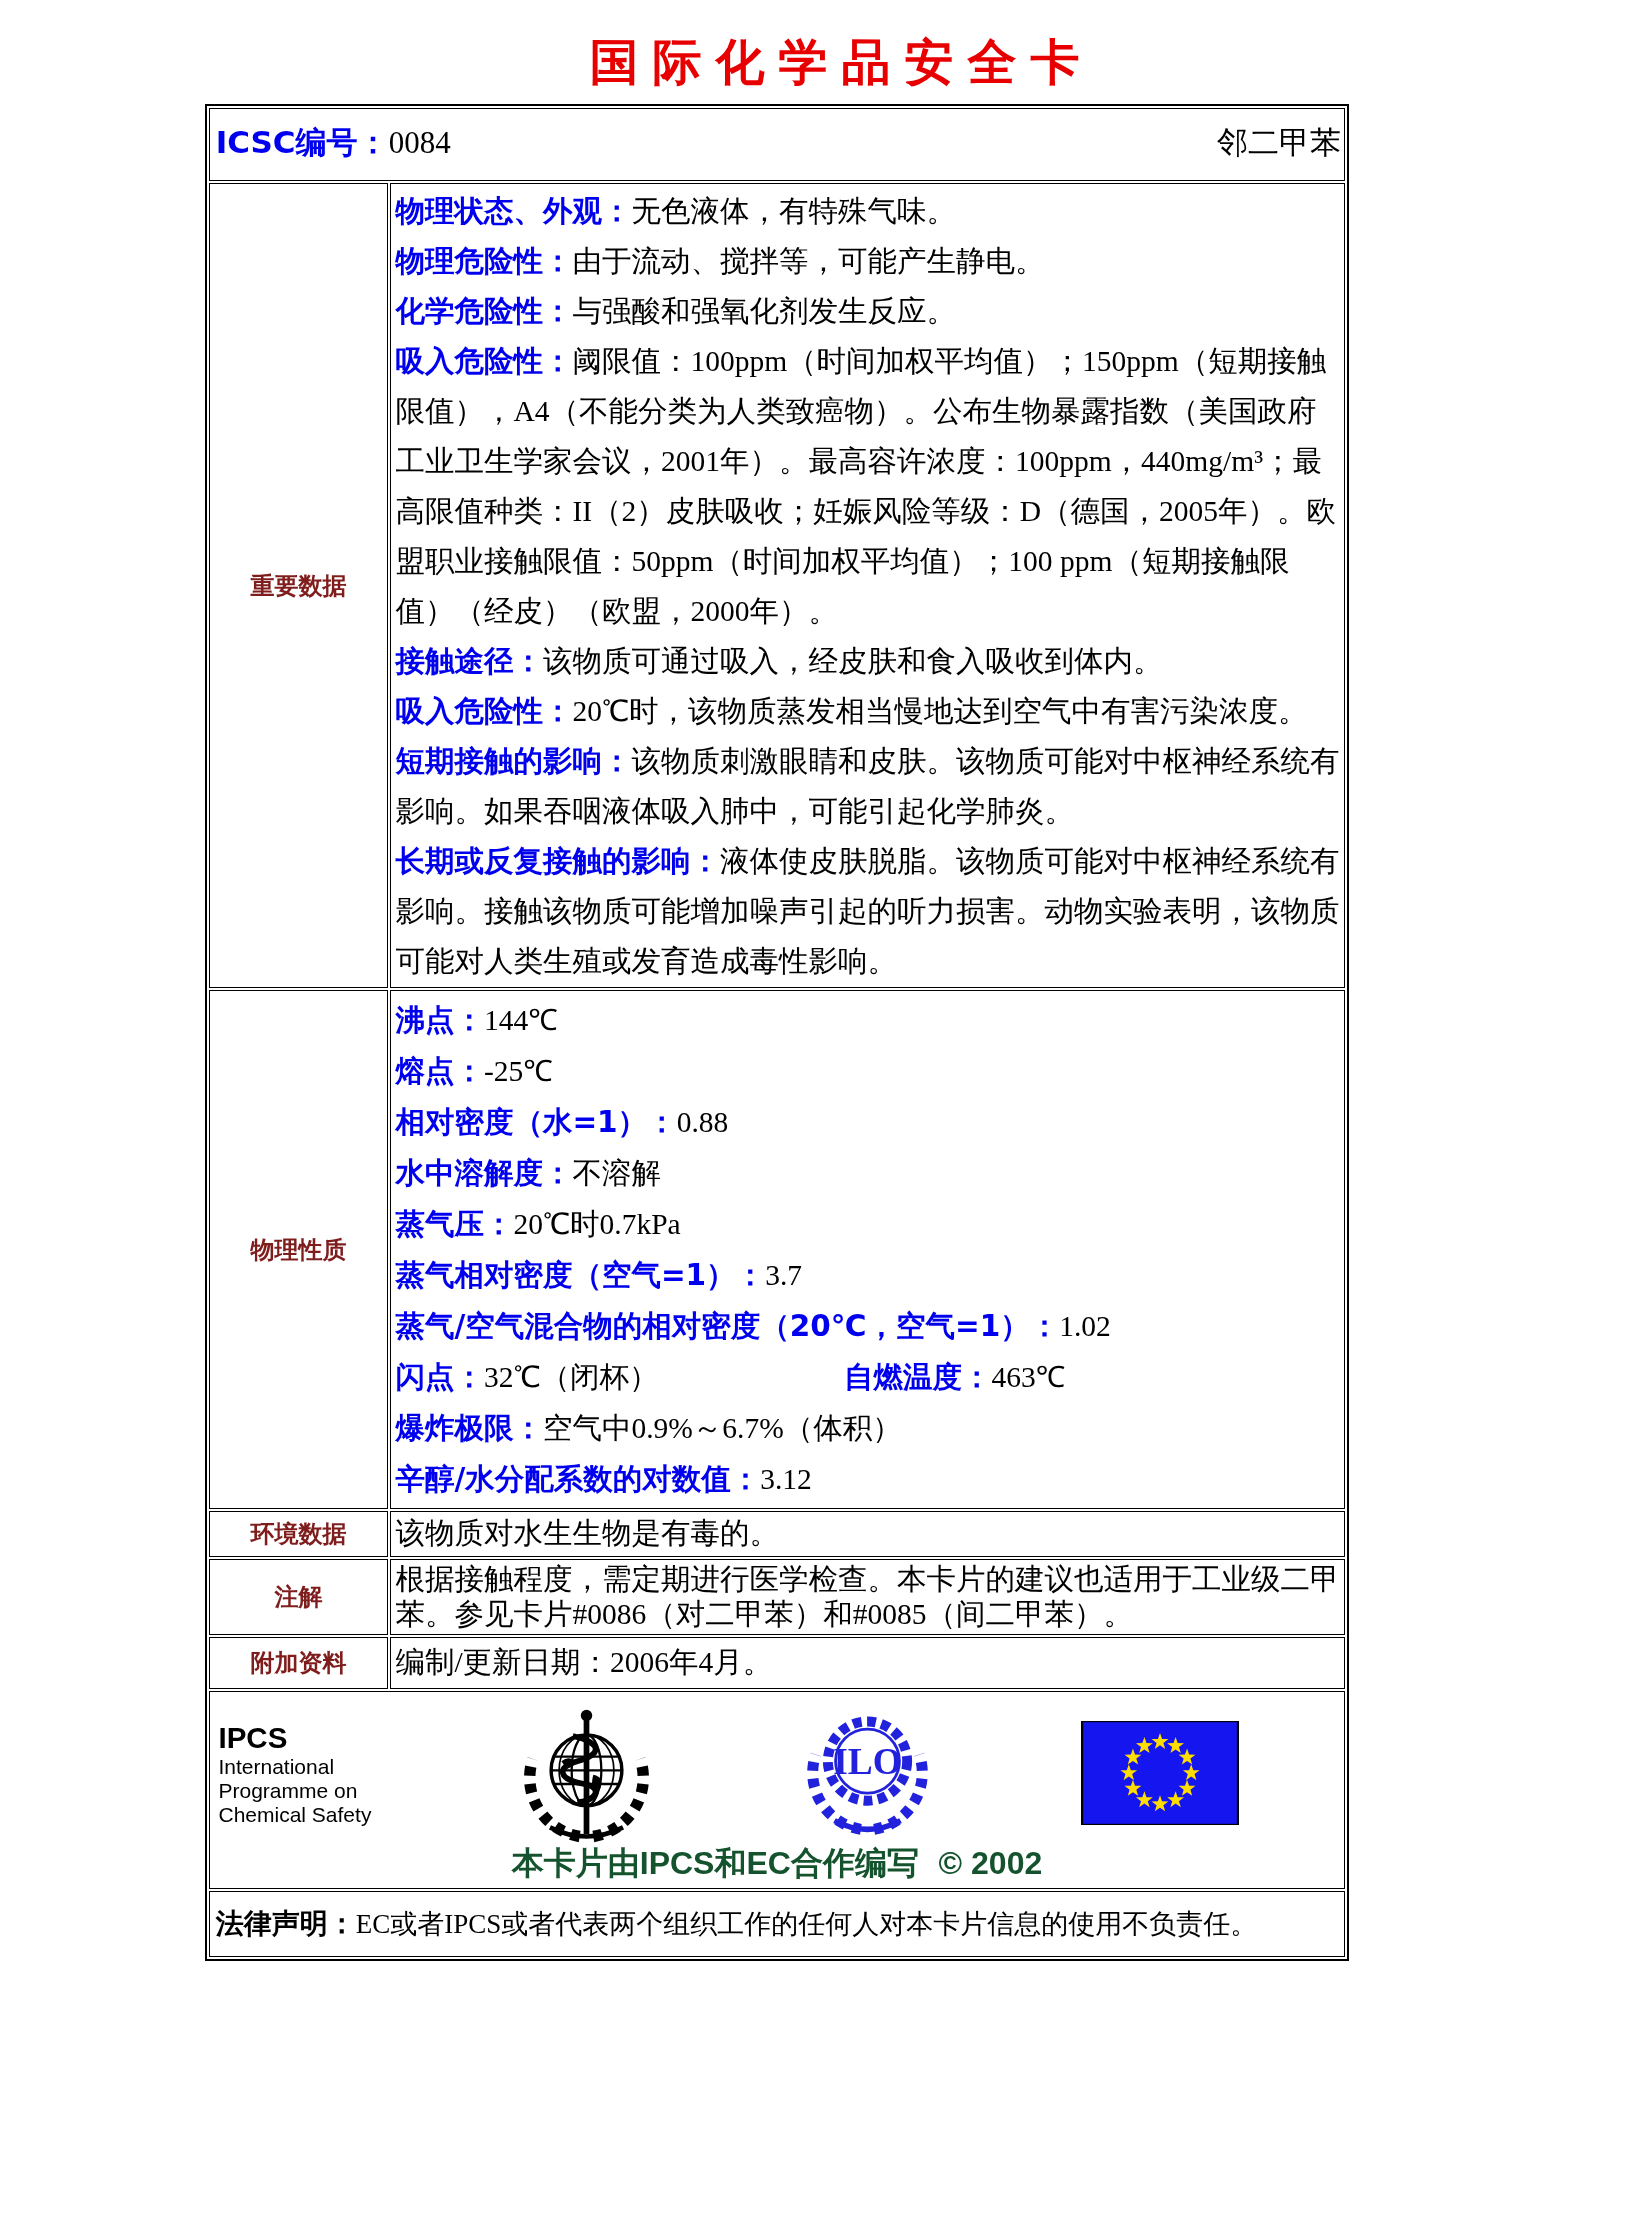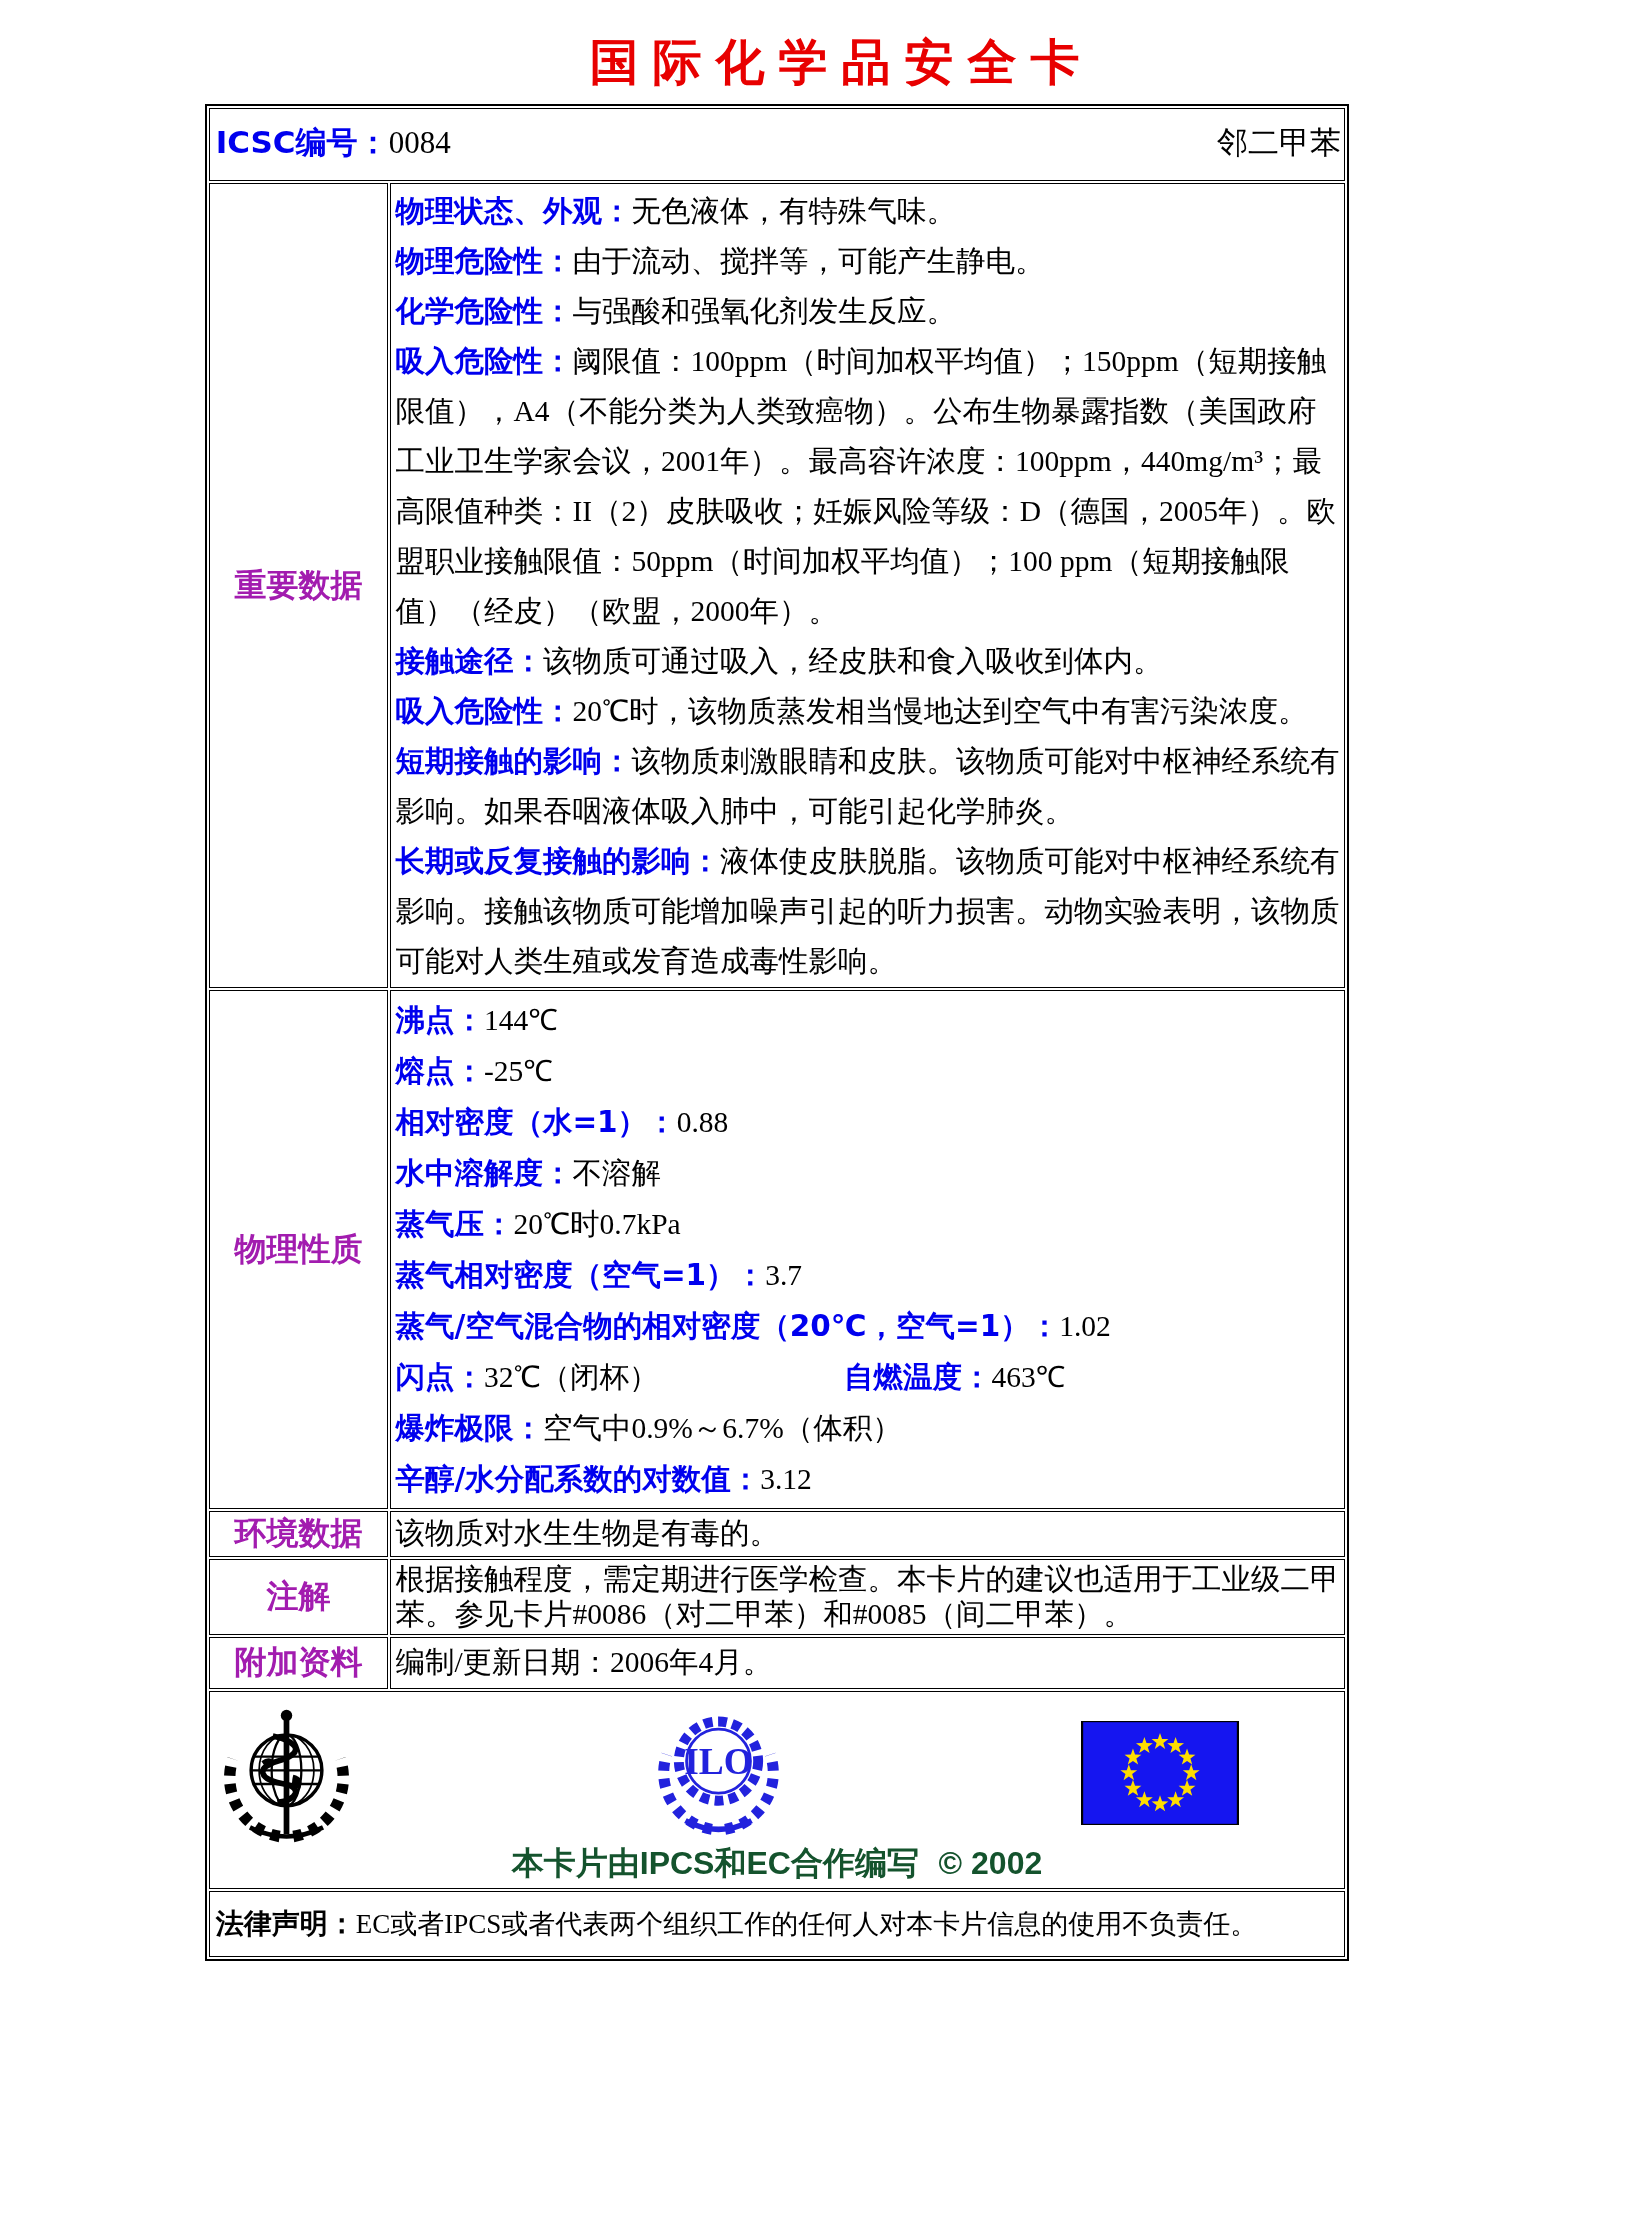--- a/index.html
+++ b/index.html
@@ -16,21 +16,21 @@
   }
   .card {
     position:absolute; left:205px; top:104px; width:1144px;
     border:2.8px solid #000; background:#fff; padding:2.1px;
     display:flex; flex-direction:column; gap:2.1px;
   }
   .row { display:flex; gap:2.1px; }
   .cell { border:1.4px solid #000; background:#fff; overflow:hidden; }
   .label-cell {
     width:179px; flex:0 0 179px; display:flex; align-items:center; justify-content:center;
-    color:#a21caf; font-weight:bold; font-size:32px; text-align:center;
+    color:#7f1d1d; font-weight:bold; font-size:24px; text-align:center;
     font-family:"DejaVu Sans", sans-serif;
   }
   .content-cell { flex:1; padding:1.4px 4.2px 1.4px 4.2px; font-size:29.5px; }
   .full-cell { flex:1; }
   .lbl { color:#0000ee; font-weight:bold; font-family:"DejaVu Sans", sans-serif; }
   .val { color:#000; }
 
   
   .icsc-row { min-height:73px; }
   .icsc-cell {
@@ -143,20 +143,26 @@
       <div class="cell label-cell">附加资料</div>
       <div class="cell content-cell">
           <span class="val">编制/更新日期：2006年4月。</span>
         </div>
     </div>
 
     <div class="row logos-row">
       <div class="cell full-cell logos-cell">
         <div class="logo-strip">
 
+          <div class="ipcs-block">
+            <div class="ipcs-acronym">IPCS</div>
+            <div class="ipcs-line">International</div>
+            <div class="ipcs-line">Programme on</div>
+            <div class="ipcs-line">Chemical Safety</div>
+          </div>
 
           <svg width="137" height="140" viewBox="0 0 120 122">
             <path d="M54 114 A52 52 0 0 1 13 46" fill="none" stroke="#000" stroke-width="10" stroke-dasharray="8 7"></path>
             <path d="M66 114 A52 52 0 0 0 107 46" fill="none" stroke="#000" stroke-width="10" stroke-dasharray="8 7"></path>
             <path d="M28 106 Q60 122 92 106" fill="none" stroke="#000" stroke-width="4"></path>
             <circle cx="60" cy="56" r="31" fill="none" stroke="#000" stroke-width="3"></circle>
             <ellipse cx="60" cy="56" rx="13" ry="31" fill="none" stroke="#000" stroke-width="2"></ellipse>
             <ellipse cx="60" cy="56" rx="24" ry="31" fill="none" stroke="#000" stroke-width="1.5"></ellipse>
             <line x1="31" y1="44" x2="89" y2="44" stroke="#000" stroke-width="2"></line>
             <line x1="29" y1="56" x2="91" y2="56" stroke="#000" stroke-width="2"></line>

